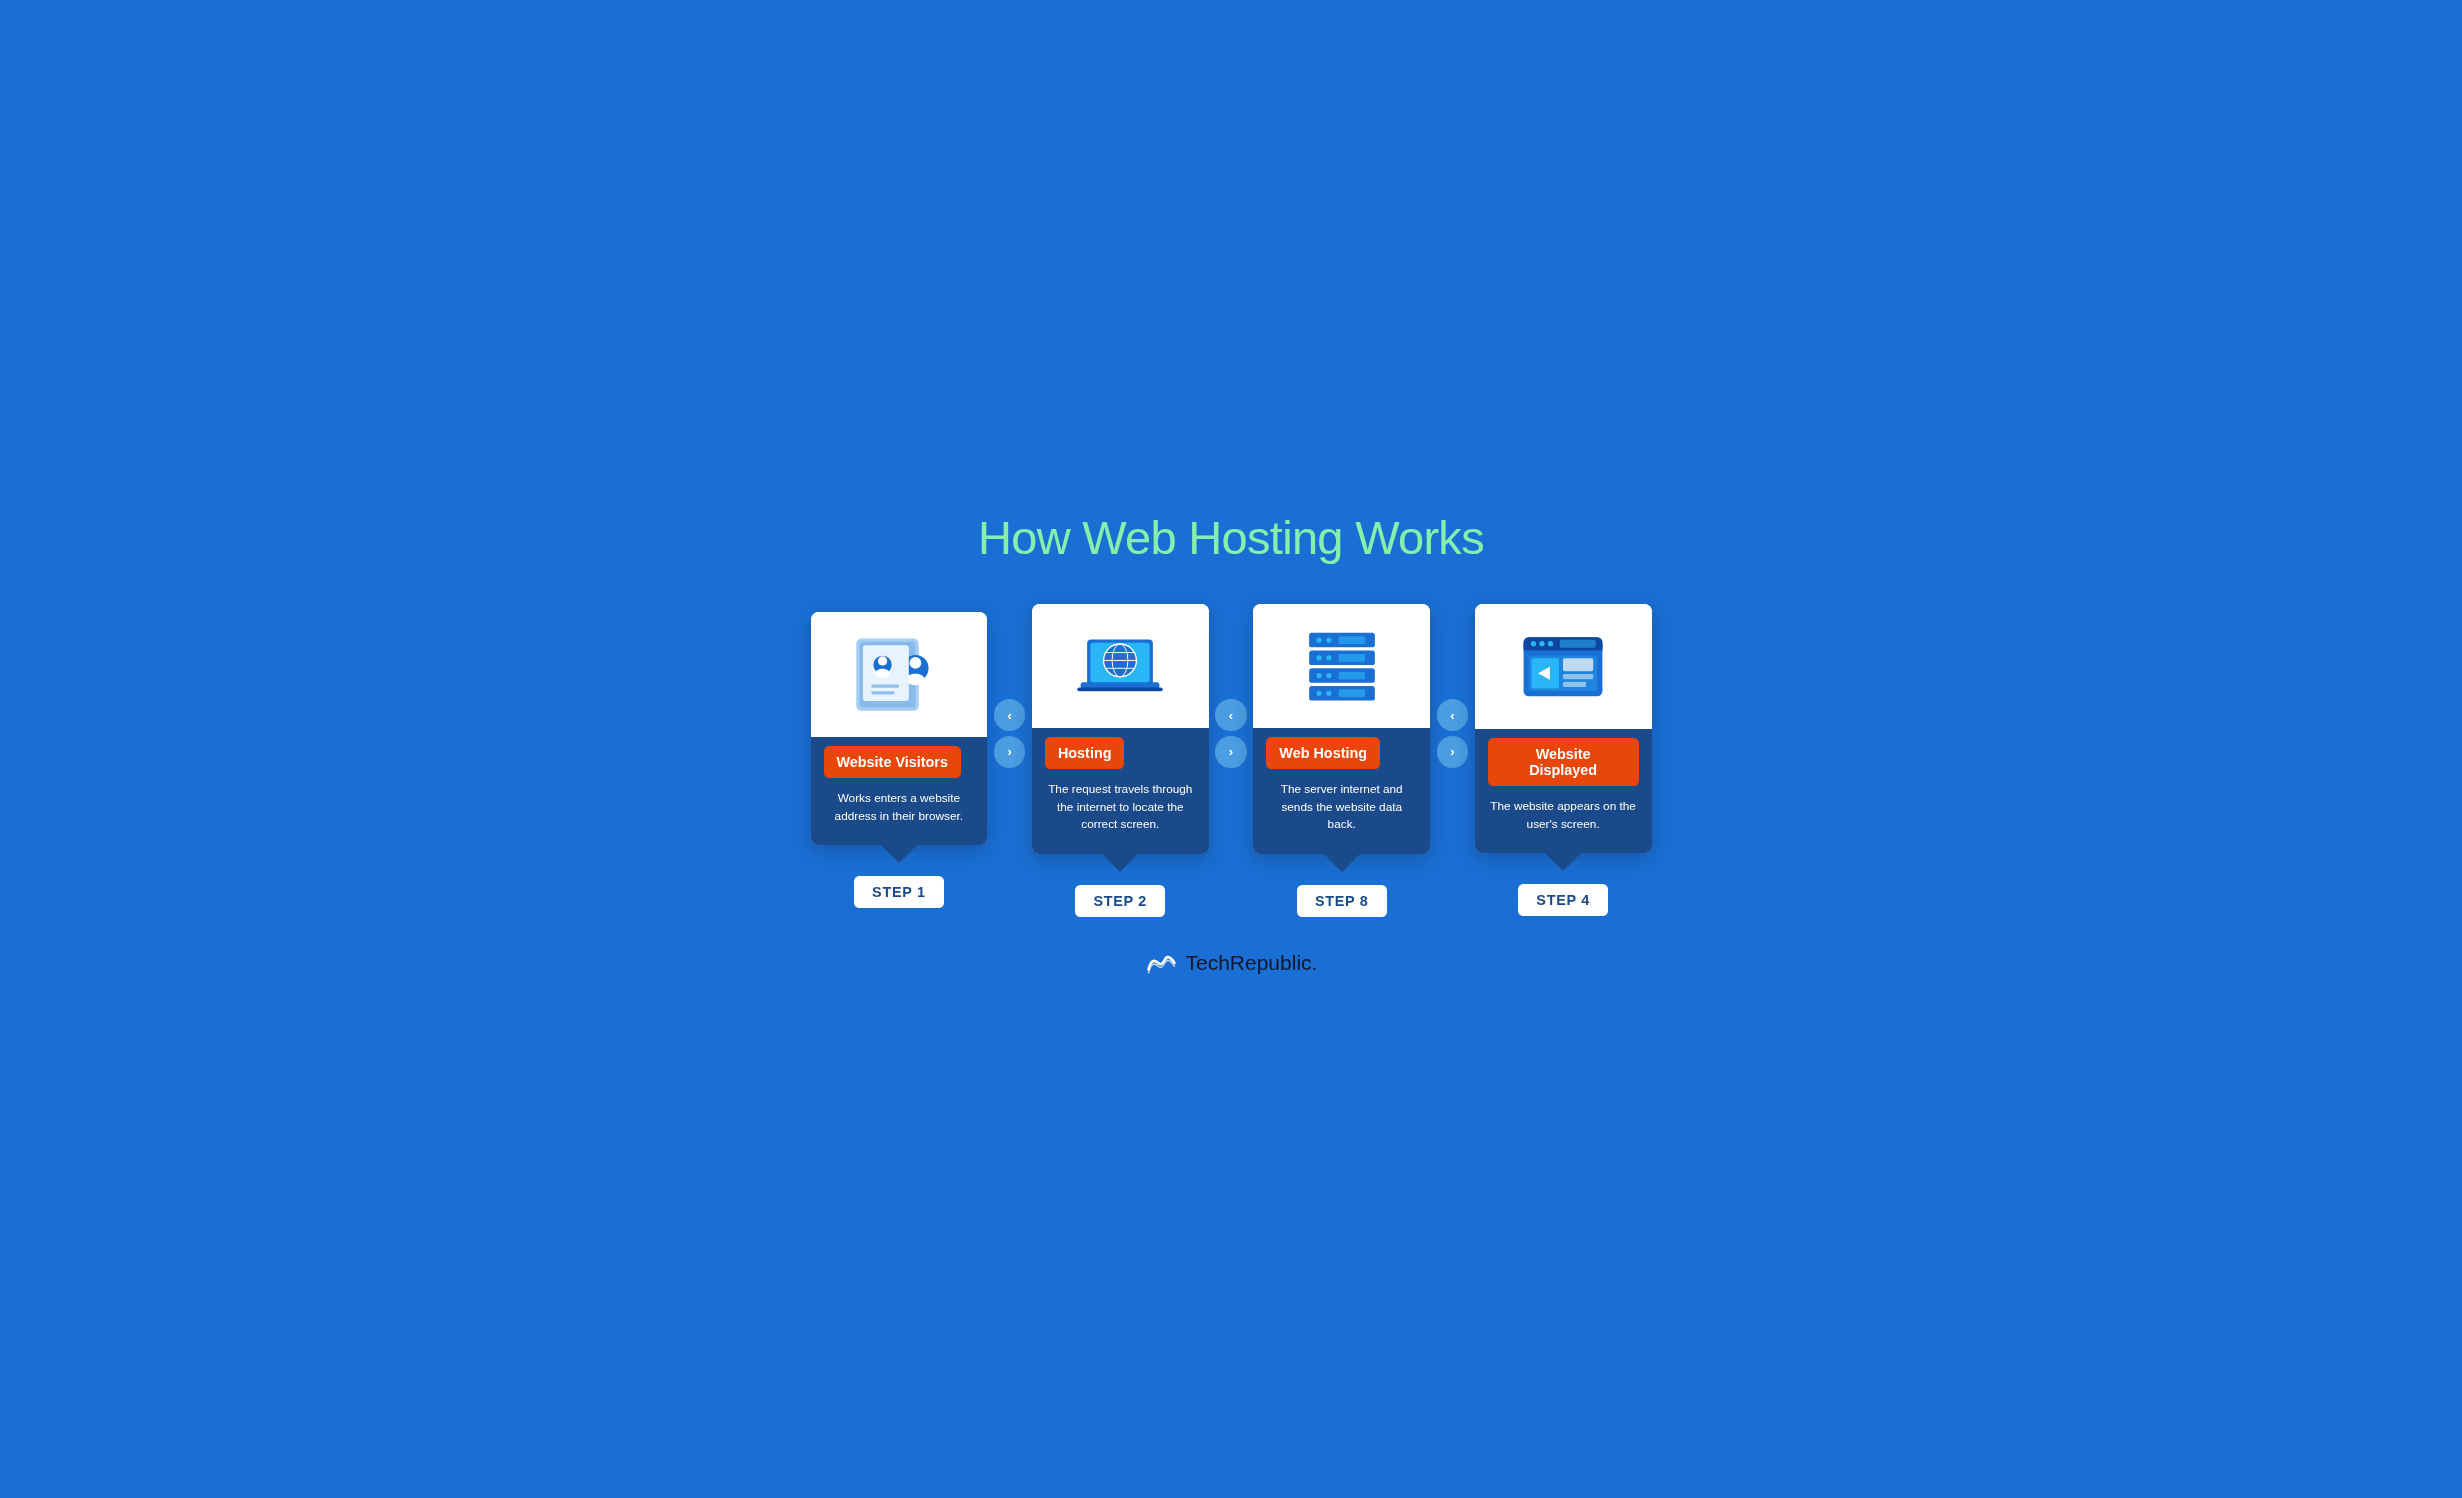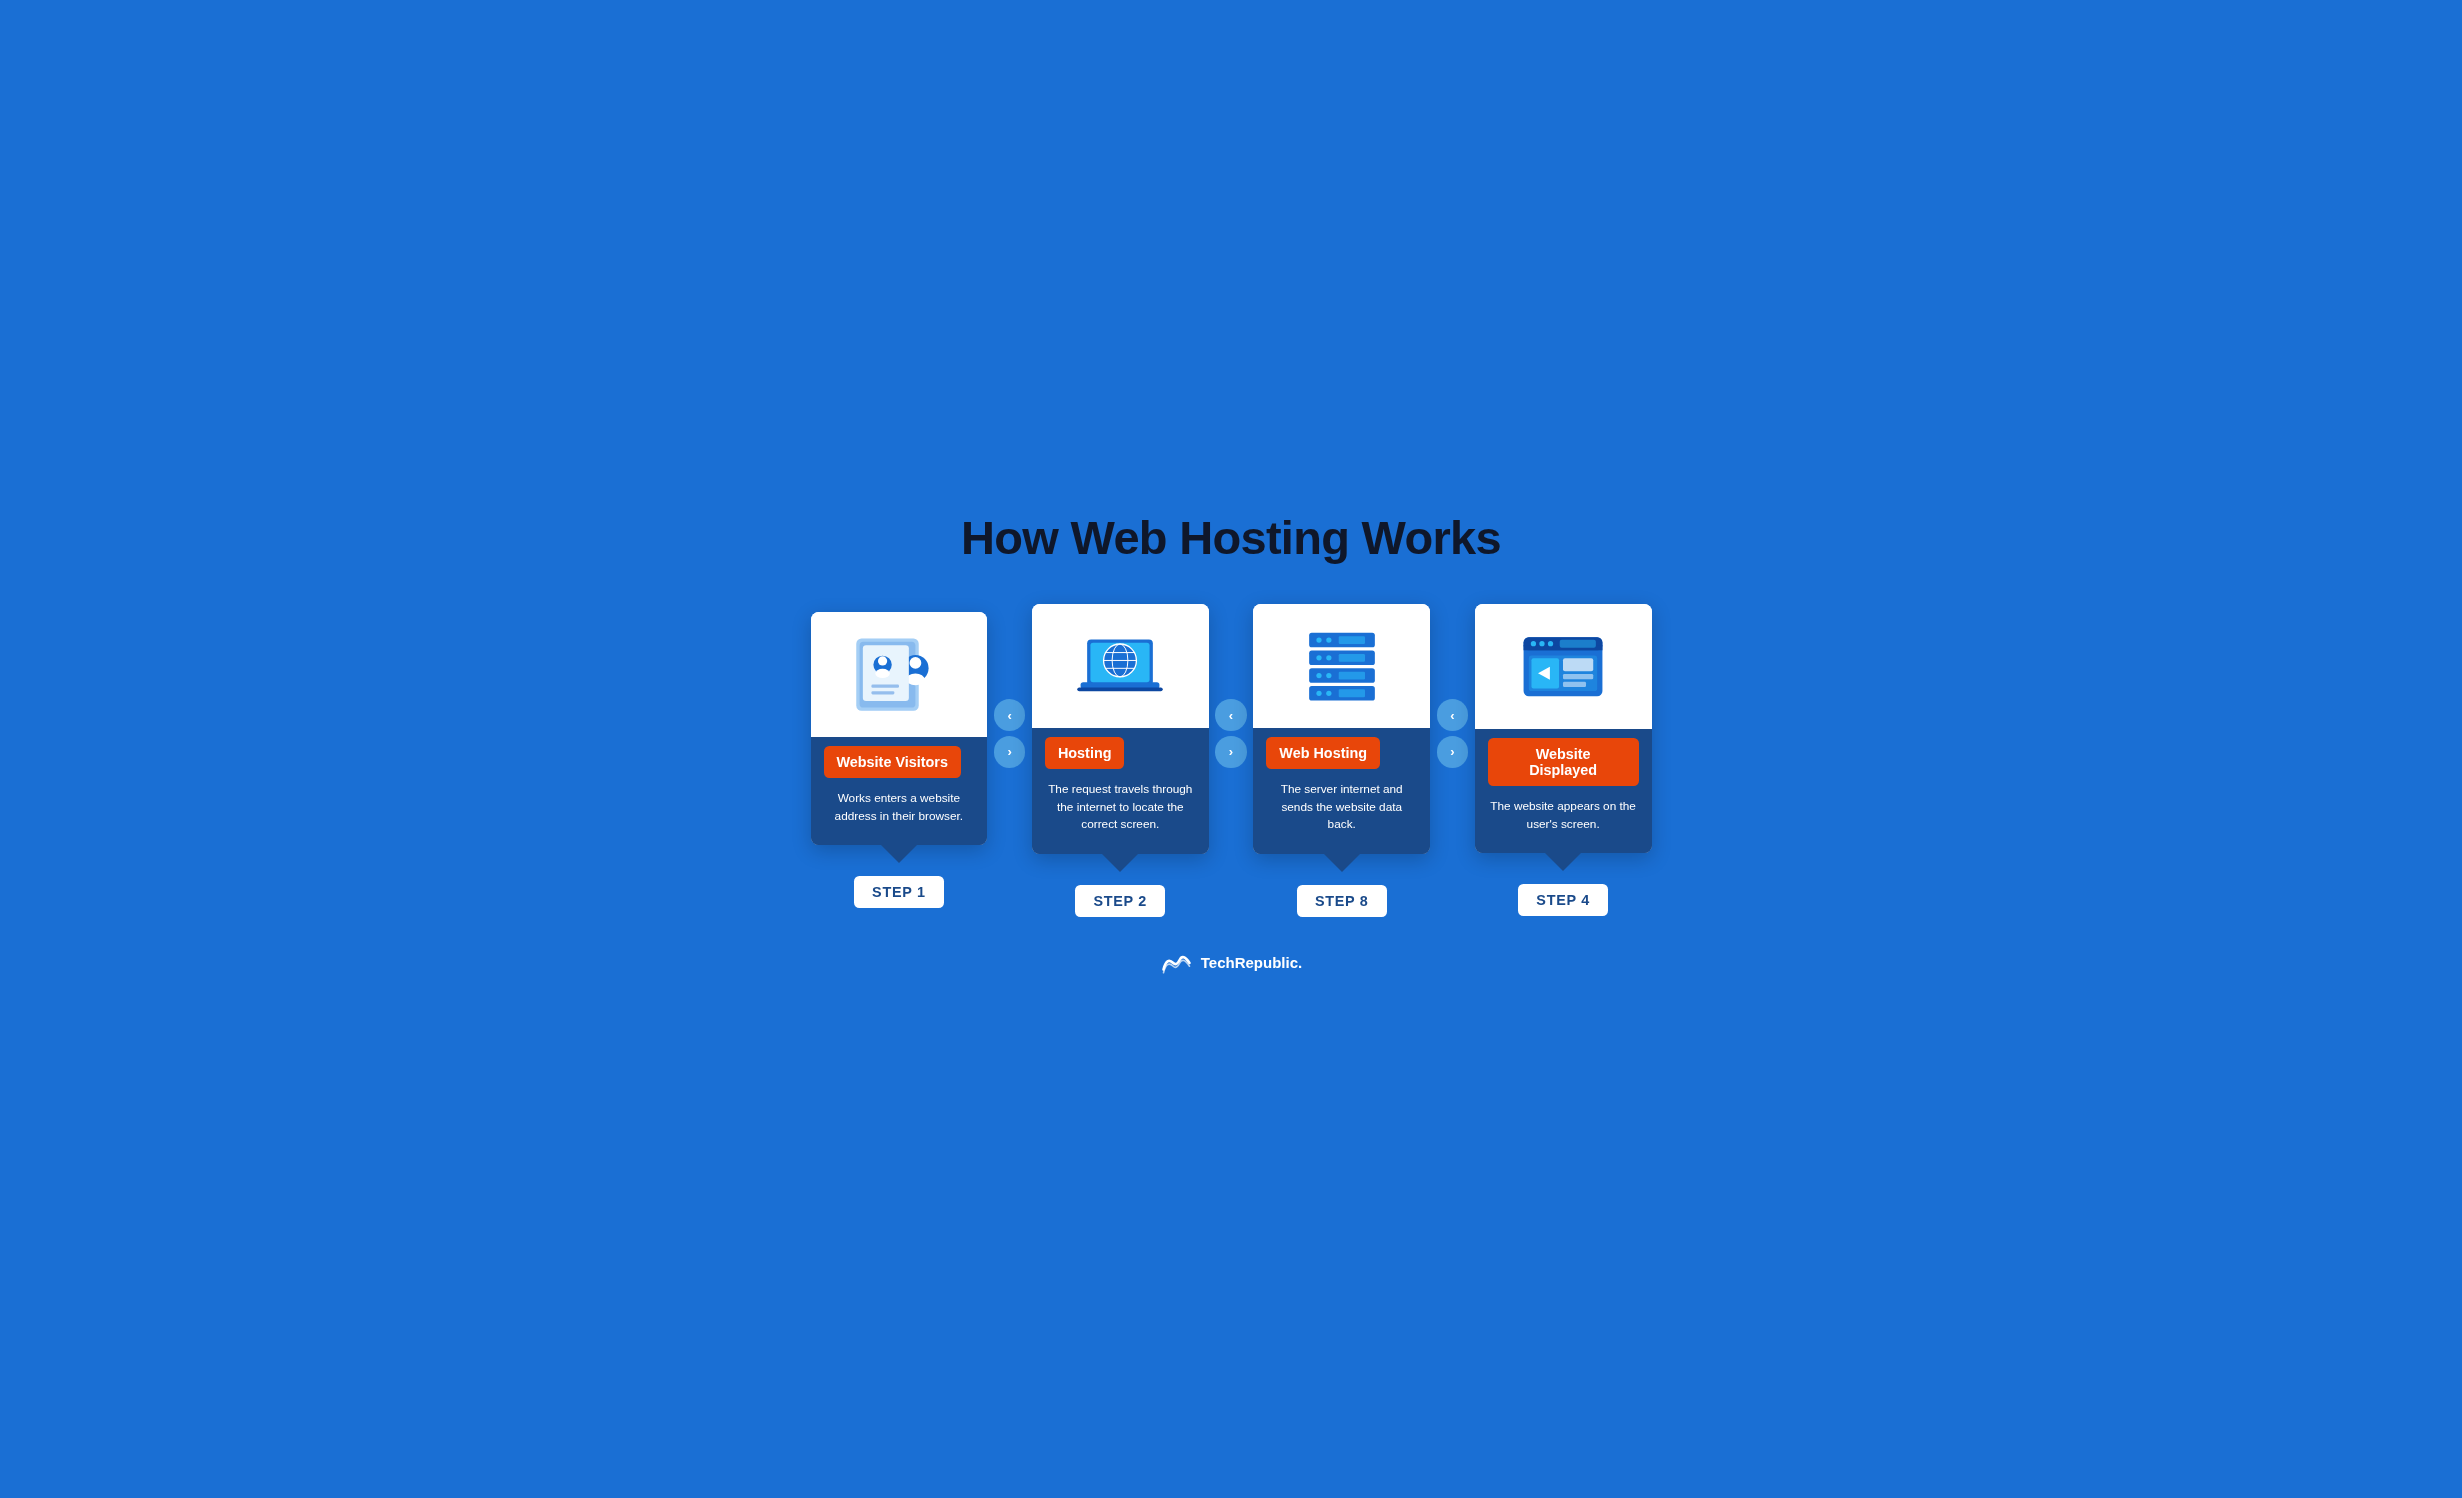--- a/index.html
+++ b/index.html
@@ -13,23 +13,23 @@
       justify-content: center;
     }
     .infographic {
       background: #1a6fd4;
       width: 100%;
       max-width: 919px;
       padding: 26px 39px 39px;
     }
     .main-title {
       text-align: center;
-      color: #0f172a;
+      color: #86efac;
       font-size: 47px;
-      font-weight: 700;
+      font-weight: 400;
       margin-bottom: 39px;
       letter-spacing: -0.7px;
     }
     .steps-row {
       display: flex;
       align-items: center;
       justify-content: center;
       gap: 0;
       margin-bottom: 0;
     }
@@ -307,16 +307,16 @@
     </div>
 
   </div>
 
   <div style="display:flex; align-items:center; justify-content:center; margin-top:33px; gap:7.9px;">
 
     <svg width="33" height="26" viewBox="0 0 50 40">
       <path d="M5,30 Q10,10 20,20 Q25,25 30,15 Q35,5 45,20" fill="none" stroke="white" stroke-width="4" stroke-linecap="round"></path>
       <path d="M5,35 Q10,15 20,25 Q25,30 30,20 Q35,10 45,25" fill="none" stroke="white" stroke-width="2.5" stroke-linecap="round" opacity="0.7"></path>
     </svg>
-    <span style="color:#ffffff; font-size:15px; font-weight:700;">TechRepublic.</span>
+    <span style="color:#0f172a; font-size:21px; font-weight:400;">TechRepublic.</span>
   </div>
 </div>
 
 
 </body></html>

